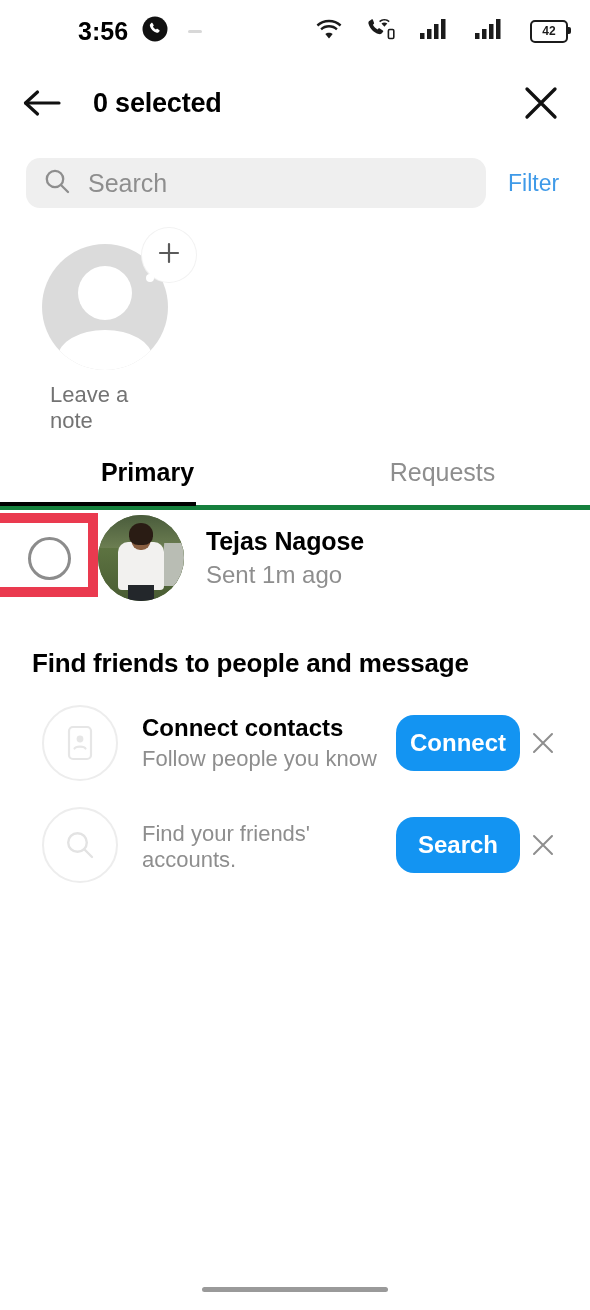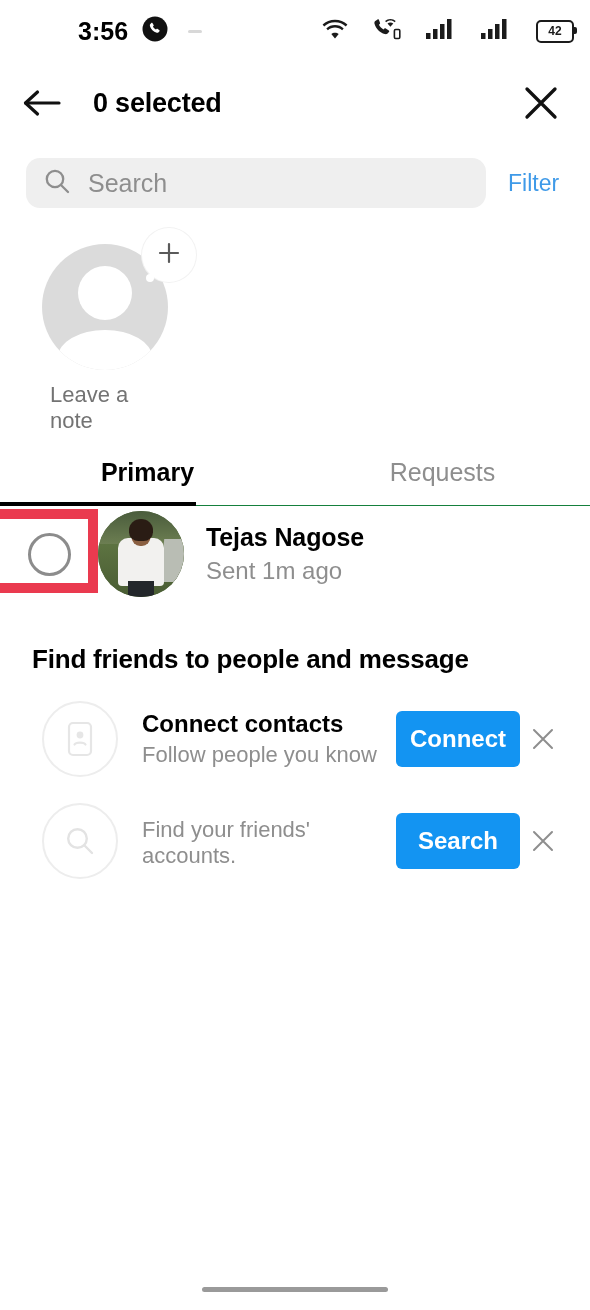--- a/index.html
+++ b/index.html
@@ -16,21 +16,21 @@
     color: #000000;
     -webkit-font-smoothing: antialiased;
   }
 
   
   .statusbar {
     height: 62px;
     display: flex;
     align-items: center;
     justify-content: space-between;
-    padding: 0 16px 0 78px;
+    padding: 0 22px 0 78px;
     box-sizing: border-box;
   }
   .sb-left {
     display: flex;
     align-items: center;
     gap: 14px;
   }
   .sb-time {
     font-size: 25px;
     font-weight: bold;
@@ -192,21 +192,21 @@
     font-size: 22px;
     color: #737373;
     margin-top: 12px;
     margin-left: 8px;
   }
 
   
   .tabs {
     display: flex;
     position: relative;
-    border-bottom: 1px solid #15803d;
+    border-bottom: 5px solid #15803d;
   }
   .tab {
     flex: 1;
     text-align: center;
     padding: 12px 0 18px 0;
     font-size: 25px;
     color: #8e8e8e;
     cursor: pointer;
   }
   .tab.active {
@@ -355,21 +355,21 @@
     font-size: 22px;
     color: #8e8e8e;
     margin-top: 4px;
   }
   .blue-btn {
     background: #1394f2;
     color: #ffffff;
     font-size: 24px;
     font-weight: bold;
     border: none;
-    border-radius: 6px;
+    border-radius: 18px;
     padding: 14px 0;
     width: 124px;
     text-align: center;
     cursor: pointer;
     font-family: "Liberation Sans", sans-serif;
   }
   .dismiss {
     width: 46px;
     display: flex;
     align-items: center;

